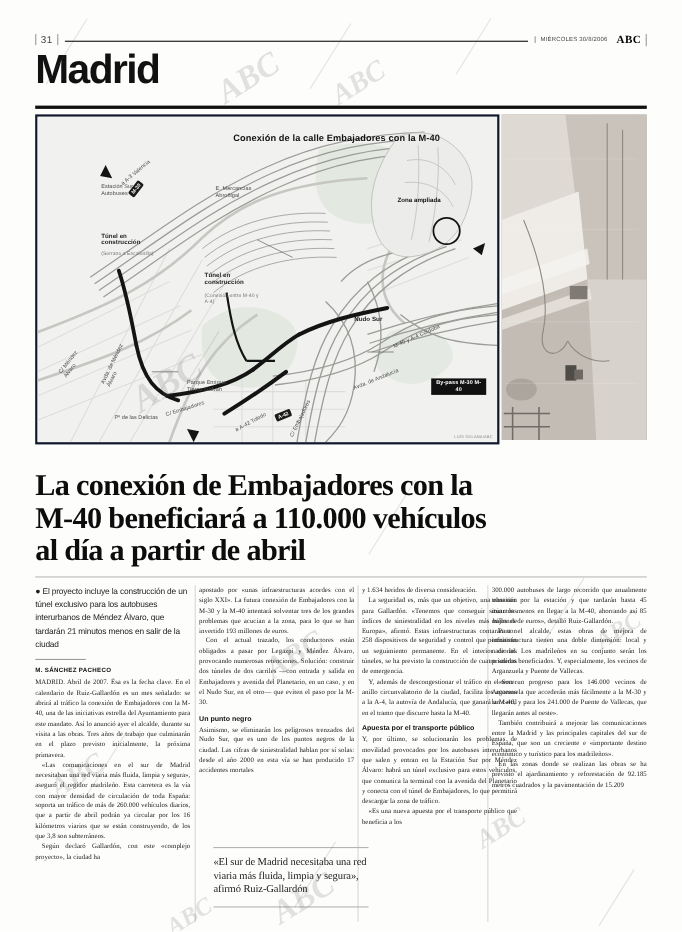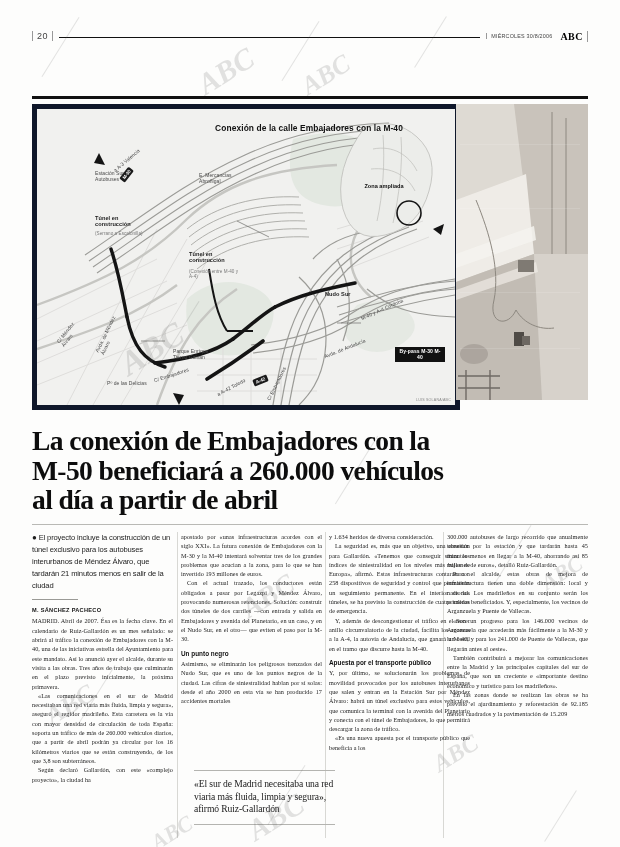--- a/index.html
+++ b/index.html
@@ -33,21 +33,21 @@
     position:absolute;left:32px;top:44px;
     font-family:"Liberation Sans",sans-serif;font-weight:bold;
     font-size:37px;letter-spacing:-1.4px;color:#111;line-height:1;
   }
   .section-rule{position:absolute;left:32px;top:96px;width:556px;height:2.5px;background:#111;}
 
   
   .graphic{position:absolute;left:32px;top:104px;width:556px;height:296px;}
   .map-box{
     position:absolute;left:0;top:0;width:418px;height:296px;
-    background:#f1f1ef;border:5px solid #0f172a;overflow:hidden;
+    background:#f1f1ef;border:2px solid #0f172a;overflow:hidden;
   }
   .map-title{
     position:absolute;left:142px;top:14px;width:260px;
     font-family:"Liberation Sans",sans-serif;font-weight:bold;font-size:8.4px;
     color:#111;letter-spacing:.1px;text-align:center;
   }
   .map-svg{position:absolute;inset:0;}
   .mlabel{
     position:absolute;font-family:"Liberation Sans",sans-serif;color:#4a4a4a;
     font-size:5px;line-height:1.15;letter-spacing:.05px;
@@ -133,26 +133,27 @@
     color:rgba(90,90,90,.17);pointer-events:none;user-select:none;font-weight:bold;
   }
   .wm-line{position:absolute;background:rgba(90,90,90,.16);pointer-events:none;}
 </style>
 </head>
 <body>
 
 <div class="page">
 
   <div class="folio">
-    <span class="folio-num">20</span>
+    <span class="folio-num">31</span>
     <span class="folio-rule"></span>
     <span class="folio-date">MIÉRCOLES 30/8/2006</span>
     <span class="folio-brand">ABC</span>
   </div>
 
+  <div class="section-title">Madrid</div>
   <div class="section-rule"></div>
 
   <div class="graphic">
 
     <div class="map-box">
       <svg class="map-svg" viewBox="0 0 418 296" preserveAspectRatio="none">
         <rect x="0" y="0" width="418" height="296" fill="#f1f1ef"></rect>
 
         <path d="M150 190 q30 -26 66 -12 q28 12 18 40 q-12 32 -50 28 q-40 -4 -34 -56 z" fill="#e3e8e1"></path>
         <path d="M256 30 q48 -14 78 6 q24 16 6 40 q-24 30 -62 18 q-34 -12 -22 -64 z" fill="#e3e8e1"></path>
@@ -315,21 +316,21 @@
         <g fill="#fff" opacity=".12">
           <rect x="4" y="40" width="120" height="1"></rect>
             <rect x="4" y="104" width="120" height="1"></rect>
           <rect x="4" y="188" width="120" height="1"></rect>
             <rect x="4" y="244" width="120" height="1"></rect>
         </g>
       </svg>
     </div>
   </div>
 
-  <h1 class="headline">La conexión de Embajadores con la M-50 beneficiará a 260.000 vehículos al día a partir de abril</h1>
+  <h1 class="headline">La conexión de Embajadores con la M-40 beneficiará a 110.000 vehículos al día a partir de abril</h1>
   <div class="head-rule"></div>
 
   <div class="cols">
     <div class="col-rule" style="left:145px;"></div>
     <div class="col-rule" style="left:293px;"></div>
     <div class="col-rule" style="left:411px;"></div>
 
     <div class="col c1">
       <div class="lead">
         <span class="bullet">●</span>

